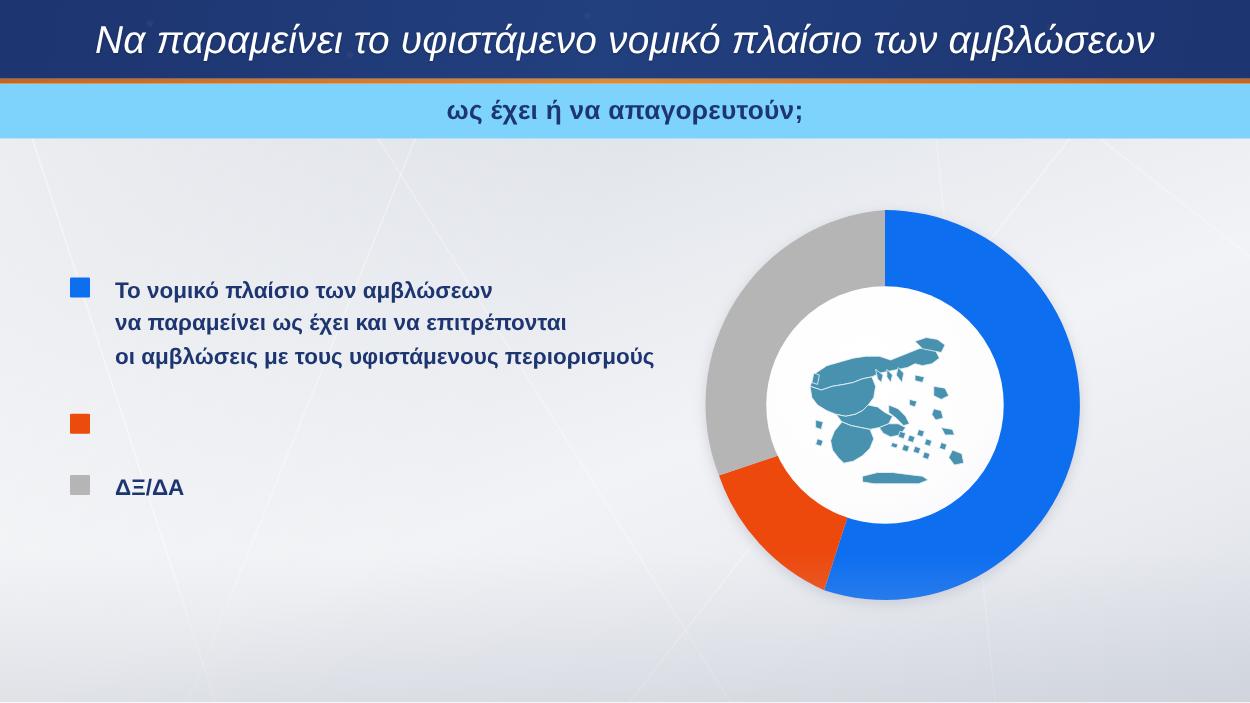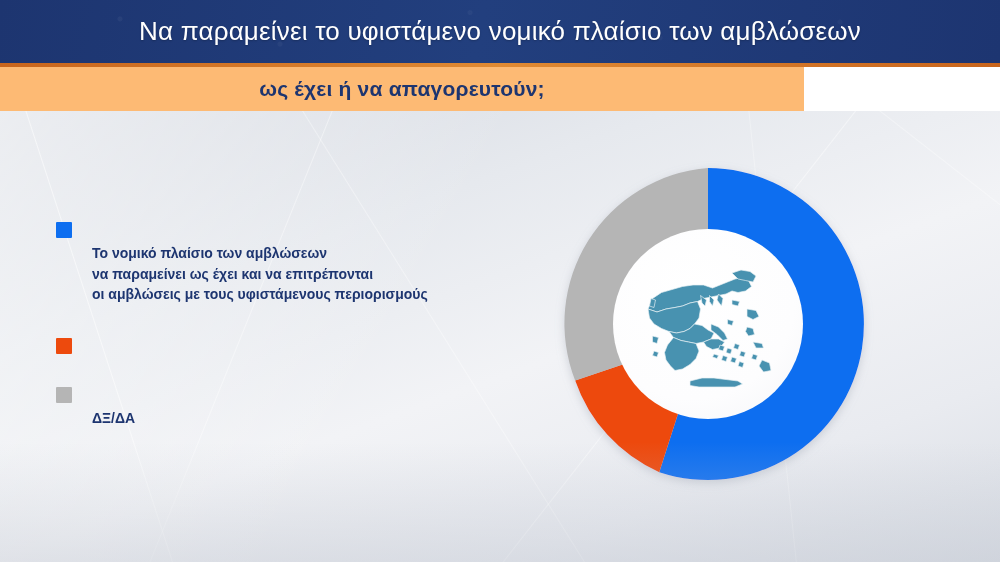--- a/index.html
+++ b/index.html
@@ -25,38 +25,39 @@
       radial-gradient(circle at 12% 30%, rgba(255,255,255,.045) 0 2px, transparent 3px),
       radial-gradient(circle at 28% 70%, rgba(255,255,255,.04) 0 2px, transparent 3px),
       radial-gradient(circle at 47% 20%, rgba(255,255,255,.035) 0 2px, transparent 3px),
       radial-gradient(circle at 66% 60%, rgba(255,255,255,.035) 0 2px, transparent 3px),
       radial-gradient(circle at 84% 35%, rgba(255,255,255,.03) 0 2px, transparent 3px),
       linear-gradient(100deg,#1d3570 0%,#223f7e 48%,#1d3571 100%);
     display:flex; align-items:center; justify-content:center;
   }
   .header-title{
     color:#ffffff;
-    font-size:26px;
+    font-size:31px;
     font-weight:400;
     letter-spacing:.2px;
     white-space:nowrap;
     text-shadow:0 1px 2px rgba(0,0,0,.22);
+    font-style:italic;
   }
 
   .header-rule{
     position:absolute; left:0; top:63px;
     width:1000px; height:4px;
     background:linear-gradient(90deg,#c8651d 0%,#e08a33 50%,#c8651d 100%);
   }
 
   
   .subtitle-strip{
     position:absolute; left:0; top:67px;
-    width:804px; height:44px;
-    background:#fdba74;
+    width:1000px; height:44px;
+    background:#7dd3fc;
     display:flex; align-items:center; justify-content:center;
   }
   .subtitle-text{
     color:#1d3570;
     font-size:21px;
     font-weight:bold;
     letter-spacing:.2px;
     white-space:nowrap;
   }
 
@@ -100,25 +101,24 @@
   .legend-row:last-child{ margin-bottom:0; }
   .legend-swatch{
     width:16px; height:16px;
     flex:0 0 16px;
     margin-top:3px;
     margin-right:20px;
     border-radius:1px;
   }
   .legend-label{
     color:#1d3570;
-    font-size:14px;
+    font-size:18px;
     font-weight:bold;
     line-height:1.47;
     white-space:pre-line;
-    margin-top:24px;
   }
 
   .legend-row.gap-2{ margin-bottom:30px; }
 
   
   .donut-wrap{
     position:absolute;
     left:552px; top:57px;
     width:312px; height:312px;
   }

